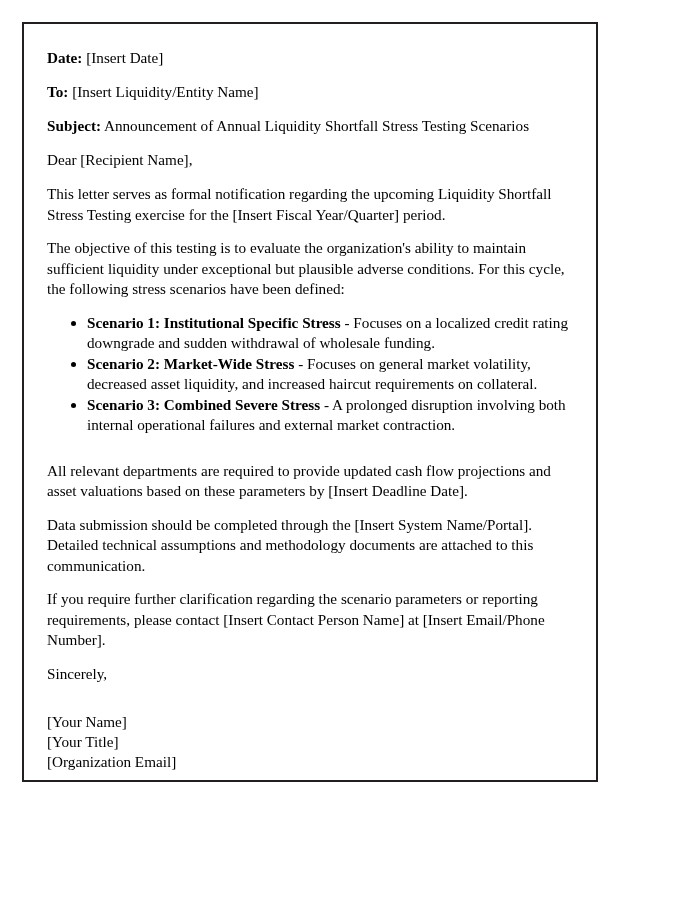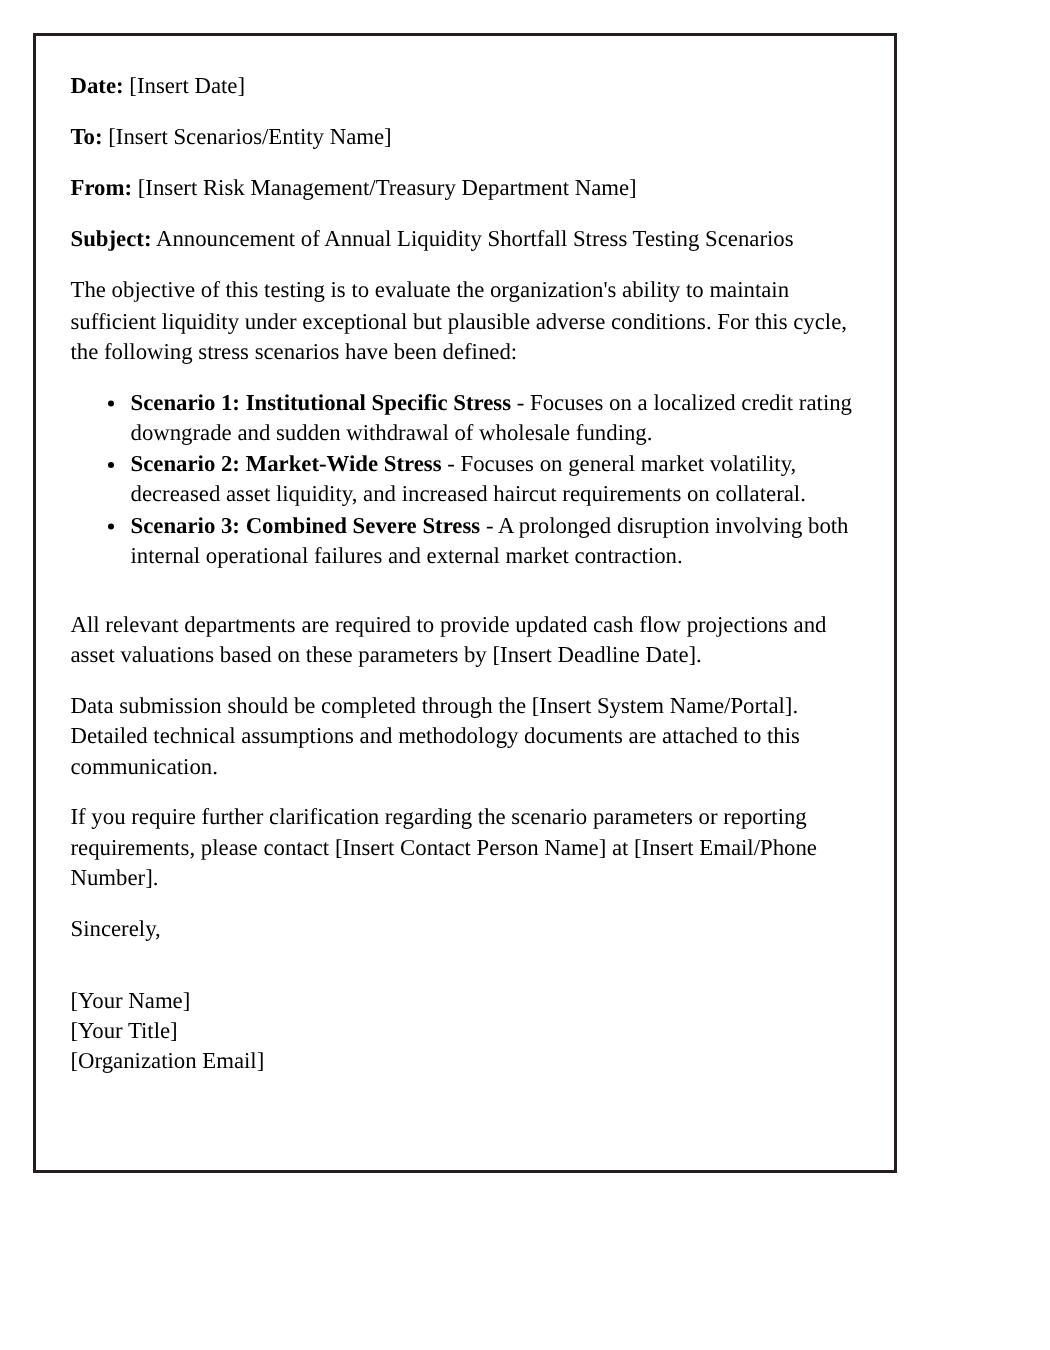--- a/index.html
+++ b/index.html
@@ -89,34 +89,32 @@
 <div class="page">
   <div class="letter">
 
     <p class="field-line">
       <span class="label">Date:</span>
       <span>[Insert Date]</span>
     </p>
 
     <p class="field-line">
       <span class="label">To:</span>
-      <span>[Insert Scenarios/Entity Name]</span>
+      <span>[Insert Liquidity/Entity Name]</span>
     </p>
 
-    <p class="field-line">
-      <span class="label">From:</span>
-      <span>[Insert Risk Management/Treasury Department Name]</span>
-    </p>
 
     <p class="field-line">
       <span class="label">Subject:</span>
       <span>Announcement of Annual Liquidity Shortfall Stress Testing Scenarios</span>
     </p>
 
+    <p class="salutation">Dear [Recipient Name],</p>
 
+    <p class="para">This letter serves as formal notification regarding the upcoming Liquidity Shortfall Stress Testing exercise for the [Insert Fiscal Year/Quarter] period.</p>
 
     <p class="para">The objective of this testing is to evaluate the organization's ability to maintain sufficient liquidity under exceptional but plausible adverse conditions. For this cycle, the following stress scenarios have been defined:</p>
 
     <ul class="scenarios">
       <li>
         <span class="scen-title">Scenario 1: Institutional Specific Stress</span><span> - Focuses on a localized credit rating downgrade and sudden withdrawal of wholesale funding.</span>
       </li>
       <li>
         <span class="scen-title">Scenario 2: Market-Wide Stress</span><span> - Focuses on general market volatility, decreased asset liquidity, and increased haircut requirements on collateral.</span>
       </li>

